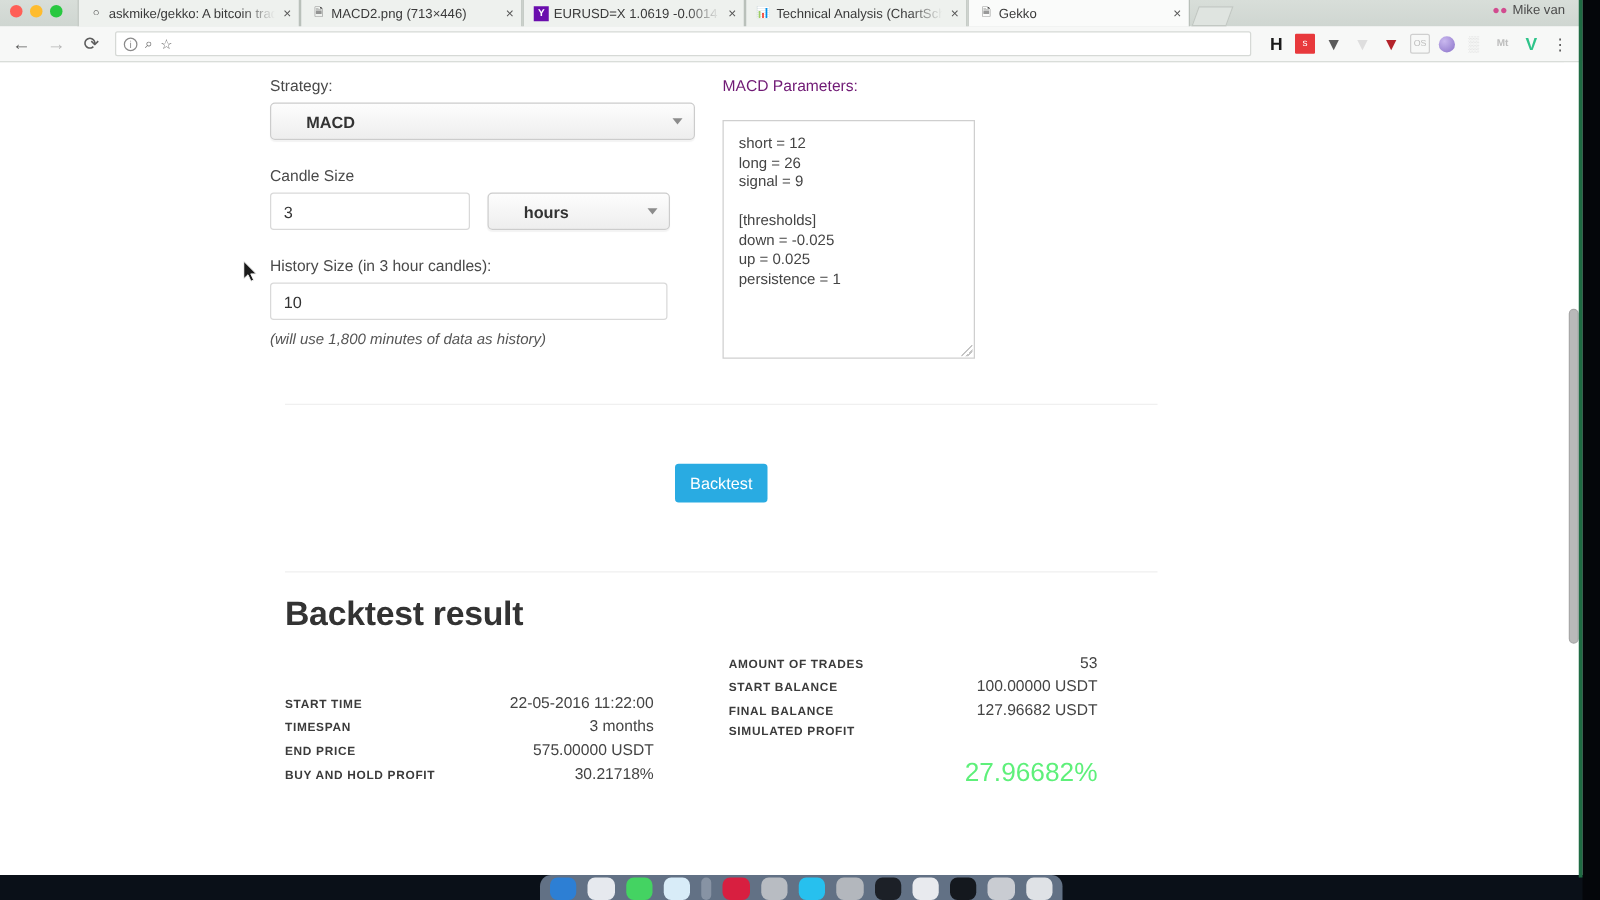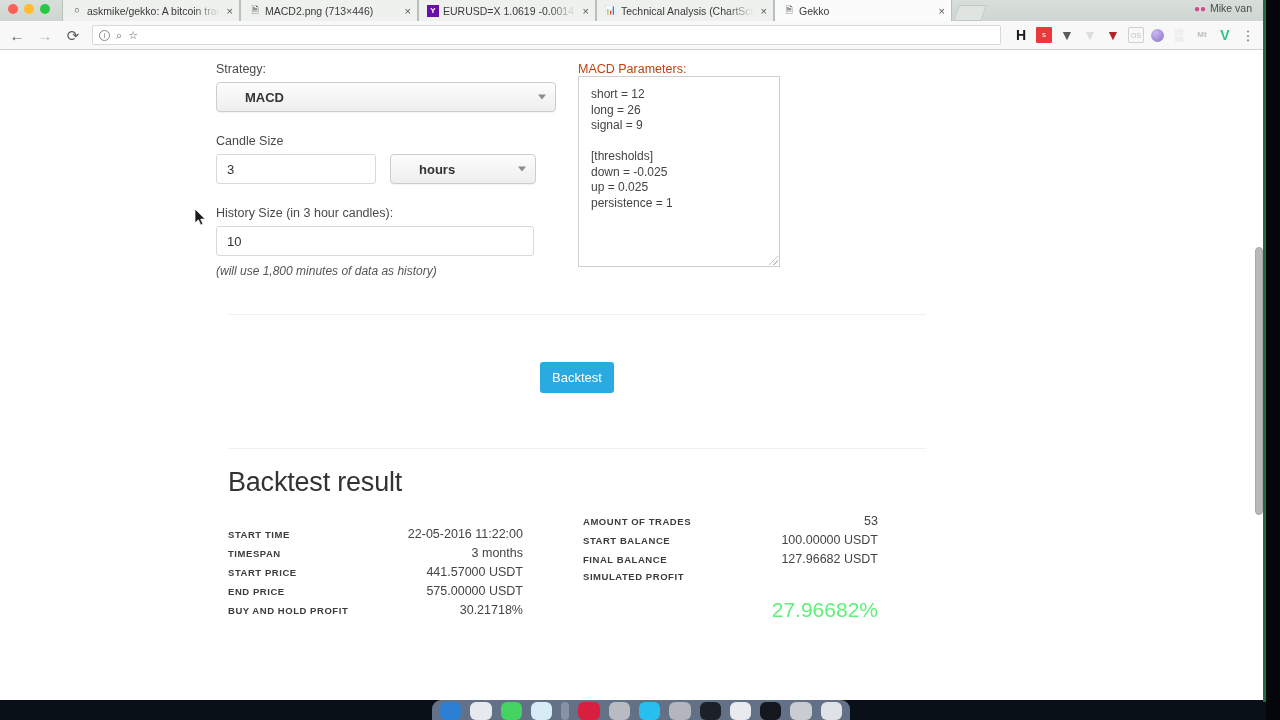--- a/index.html
+++ b/index.html
@@ -247,21 +247,21 @@
 
   .spacer-22 { height: 22px; }
 
   .hint {
     font-size: 12px;
     font-style: italic;
     color: #555;
     margin-top: 8px;
   }
 
-  .param-label { font-size: 12.5px; color: #c2410c; margin-bottom: 0; }
+  .param-label { font-size: 12.5px; color: #701a75; margin-bottom: 20px; }
   .textarea {
     width: 202px;
     height: 191px;
     border: 1px solid #cfcfcf;
     background: #fff;
     padding: 10px 12px;
     font-size: 12px;
     line-height: 15.5px;
     color: #444;
     position: relative;
@@ -291,21 +291,21 @@
     border-radius: 3px;
     color: #fff;
     font-size: 13px;
     line-height: 1;
     cursor: pointer;
   }
 
   .results { padding: 18px 12px 0 12px; }
   .results h1 {
     font-size: 27px;
-    font-weight: 400;
+    font-weight: 700;
     color: #333;
     margin: 0 0 16px 0;
     letter-spacing: -0.2px;
   }
 
   .res-cols { display: flex; gap: 60px; align-items: flex-end; }
   .res-col { width: 295px; }
 
   .res-row {
     display: flex;
@@ -533,24 +533,20 @@
               <div class="res-col">
                 <div class="res-row">
                   <span class="res-key">START TIME</span>
                   <span class="res-val">22-05-2016 11:22:00</span>
                 </div>
                 <div class="res-row">
                   <span class="res-key">TIMESPAN</span>
                   <span class="res-val">3 months</span>
                 </div>
                 <div class="res-row">
-                  <span class="res-key">START PRICE</span>
-                  <span class="res-val">441.57000 USDT</span>
-                </div>
-                <div class="res-row">
                   <span class="res-key">END PRICE</span>
                   <span class="res-val">575.00000 USDT</span>
                 </div>
                 <div class="res-row">
                   <span class="res-key">BUY AND HOLD PROFIT</span>
                   <span class="res-val">30.21718%</span>
                 </div>
               </div>
 
               <div class="res-col">

